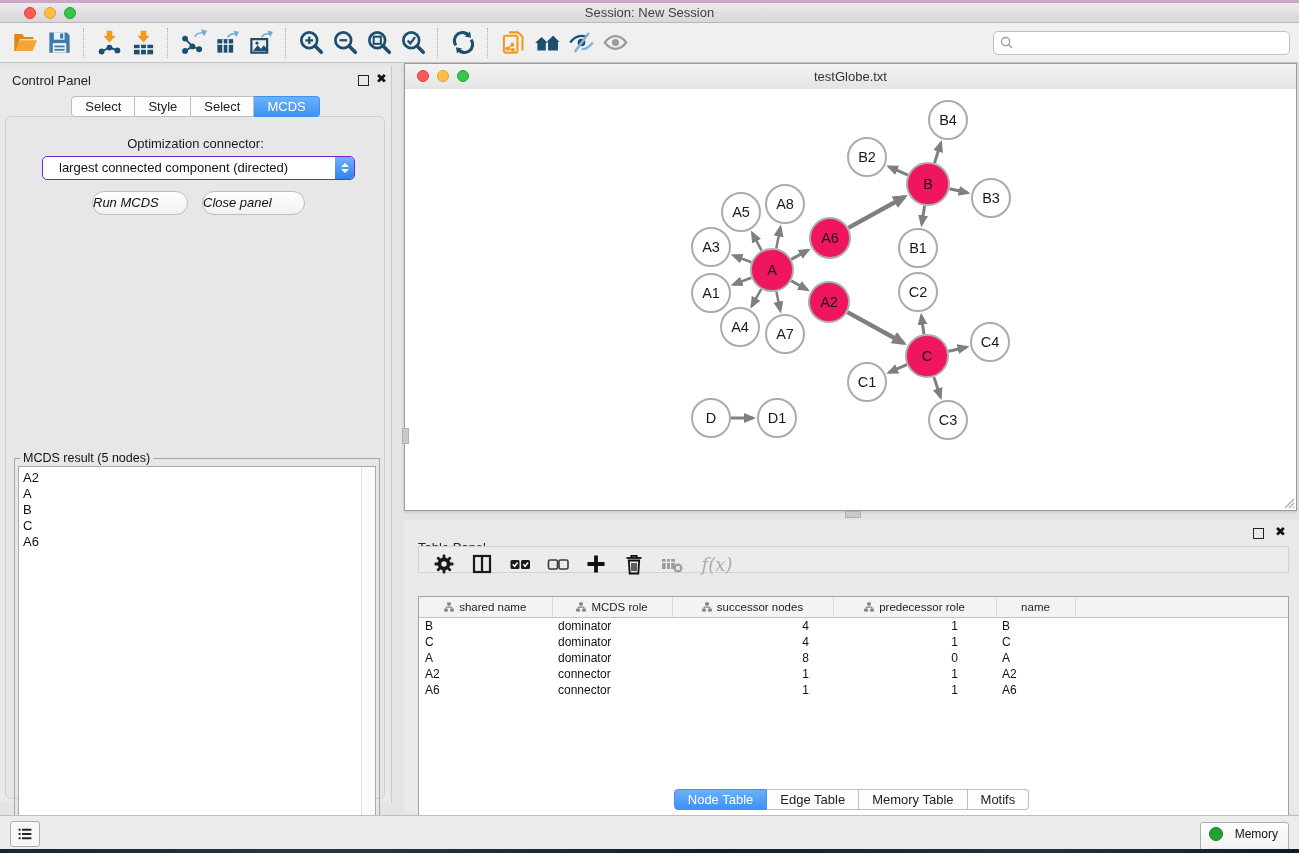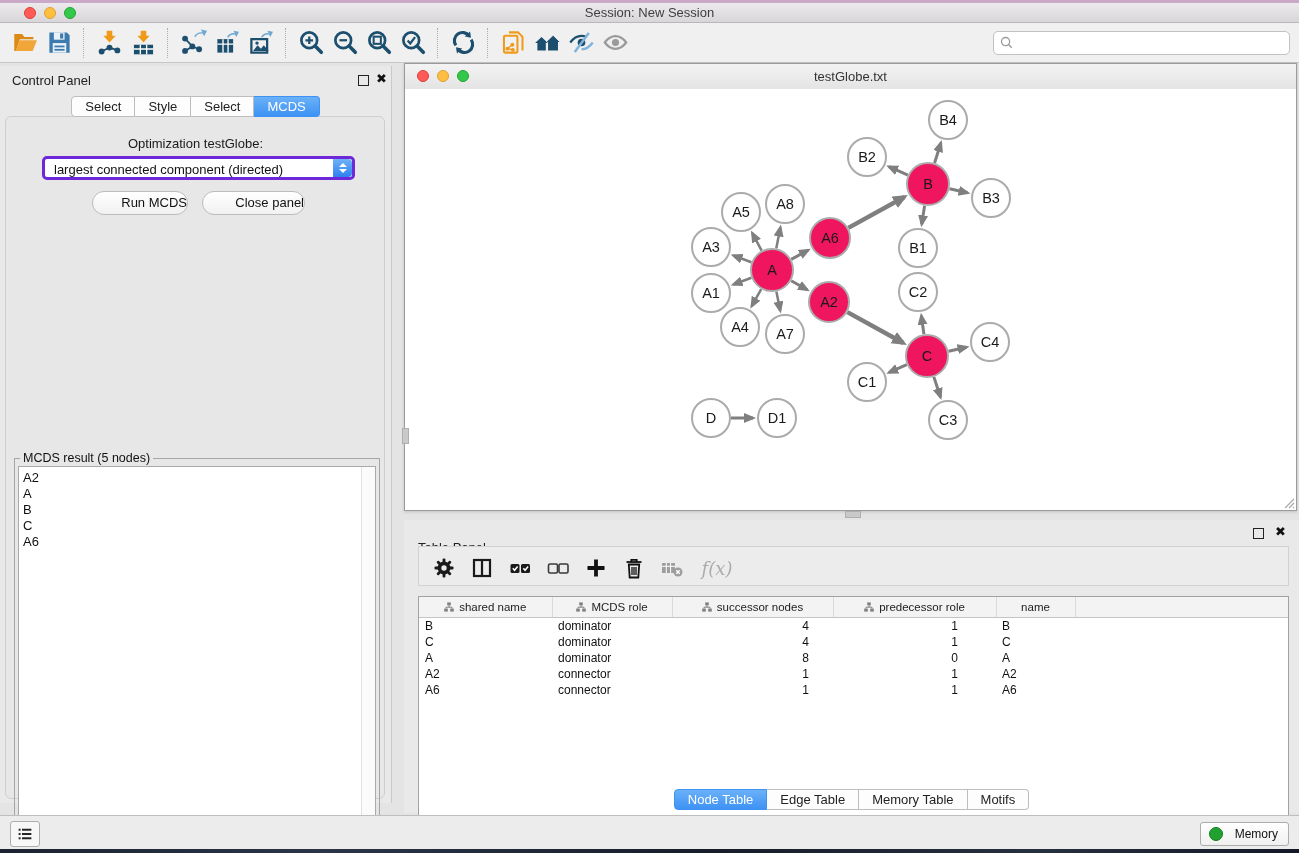--- a/index.html
+++ b/index.html
@@ -42,33 +42,33 @@
     background:#E7E7E7;border:1px solid #CFCFCF;border-radius:6px;}
   .seg{display:inline-flex;}
   .seg .tab{background:#FDFDFD;border:1px solid #BDBDBD;border-left:none;padding:0 13px;
     font-size:13px;color:#222;height:21px;line-height:20px;box-sizing:border-box;cursor:default;}
   .seg .tab:first-child{border-left:1px solid #BDBDBD;border-radius:4px 0 0 4px;}
   .seg .tab:last-child{border-radius:0 4px 4px 0;}
   .seg .tab.active{background:linear-gradient(#6BB1F8,#3D92F4);border-color:#3D92F4;color:#fff;}
   #cp-tabs{position:absolute;left:0;right:0;top:30px;text-align:center;}
   #opt-label{position:absolute;left:0;right:0;top:70px;text-align:center;font-size:13px;color:#1A1A1A;}
   .dropdown{position:absolute;left:42px;top:90px;width:313px;height:24px;background:#fff;
-    border:3px solid #6d28d9;border-radius:5px;display:flex;align-items:stretch;box-sizing:border-box;}
+    border:1px solid #6d28d9;border-radius:5px;display:flex;align-items:stretch;box-sizing:border-box;padding-left:7px;}
   .dropdown .val{flex:1;font-size:13px;line-height:22px;padding-left:9px;color:#111;
     white-space:nowrap;overflow:hidden;}
   .dropdown .stepper{width:19px;border-radius:0 4px 4px 0;
     background:linear-gradient(#6FB2F8,#2E81F0);display:flex;flex-direction:column;
     align-items:center;justify-content:center;gap:2px;}
   .chev-up{width:0;height:0;border-left:4px solid transparent;border-right:4px solid transparent;
     border-bottom:4px solid #fff;}
   .chev-dn{width:0;height:0;border-left:4px solid transparent;border-right:4px solid transparent;
     border-top:4px solid #fff;}
   .btn{position:absolute;background:linear-gradient(#FFFFFF,#F1F1F1);border:1px solid #BCBCBC;
-    border-radius:12px;font-size:13px;color:#111;text-align:right;line-height:22px;height:24px;
-    box-sizing:border-box;cursor:default;}
+    border-radius:12px;font-size:13px;color:#111;text-align:left;line-height:22px;height:24px;
+    box-sizing:border-box;cursor:default;font-style:italic;}
   .groupbox{position:absolute;left:14px;top:392px;width:366px;height:362px;
     border:1px solid #A6A6A6;box-sizing:border-box;}
   .groupbox .legend{position:absolute;top:-8px;left:5px;background:#E7E7E7;font-size:12.5px;
     padding:0 3px;color:#111;}
   .groupbox .listwrap{position:absolute;left:3px;right:3px;top:7px;bottom:3px;background:#fff;
     border:1px solid #A9A9A9;display:flex;}
   .groupbox .list{flex:1;padding:3px 0 0 4px;font-size:13px;line-height:16px;color:#111;}
   .groupbox .scroll{width:13px;background:#FBFBFB;border-left:1px solid #E2E2E2;}
 
   
@@ -77,22 +77,22 @@
   #net-titlebar{position:absolute;left:0;top:0;right:0;height:25px;
     background:linear-gradient(#F3F3F3,#E4E4E4);border-bottom:1px solid #C6C6C6;}
   #net-titlebar .title{position:absolute;left:0;right:0;top:5px;text-align:center;font-size:13px;color:#333;}
   #net-canvas{position:absolute;left:0;top:25px;right:0;bottom:0;background:#fff;}
   #resize-grip{position:absolute;right:1px;bottom:1px;width:14px;height:14px;}
   .nub-v{left:402px;top:428px;width:5px;height:14px;background:#C9C9C9;border:1px solid #AFAFAF;}
   .nub-h{left:845px;top:511px;width:14px;height:5px;background:#C9C9C9;border:1px solid #AFAFAF;}
 
   
   #table-panel{left:404px;top:520px;width:895px;height:293px;background:#E9E9E9;}
-  #tp-toolbar{position:absolute;left:14px;right:10px;top:26px;height:40px;background:#ECECEC;
-    border:1px solid #D2D2D2;display:flex;align-items:flex-end;gap:4px;padding-left:8px;box-sizing:border-box;}
+  #tp-toolbar{position:absolute;left:14px;right:10px;top:26px;height:27px;background:#ECECEC;
+    border:1px solid #D2D2D2;display:flex;align-items:flex-start;gap:4px;padding-left:8px;box-sizing:border-box;}
   .tpicon{width:34px;height:34px;display:flex;align-items:center;justify-content:center;}
   .tpicon svg{width:24px;height:24px;}
   .fx{font-family:"DejaVu Serif","Liberation Serif",serif;font-style:italic;font-size:18px;color:#ABABAB;}
   #tp-tablewrap{position:absolute;left:14px;right:10px;top:76px;height:221px;background:#fff;
     border:1px solid #A2A2A2;overflow:hidden;box-sizing:border-box;}
   #node-table{border-collapse:collapse;width:100%;table-layout:fixed;}
   #node-table th{background:#F3F3F3;border-bottom:1px solid #C4C4C4;border-right:1px solid #DADADA;
     font-weight:normal;font-size:11.5px;height:20px;color:#222;padding:0;}
   #node-table th.filler{border-right:none;}
   #node-table th .hwrap{display:flex;align-items:center;justify-content:center;gap:5px;}
@@ -101,21 +101,21 @@
   #node-table td.num3{text-align:right;padding-right:38px;}
   #tp-tabs{position:absolute;left:0;right:0;top:269px;text-align:center;text-decoration:underline;}
   .hicon{width:10px;height:10px;display:inline-block;}
 
   
   #statusbar{left:0;top:815px;width:1299px;height:34px;background:#ECECEC;border-top:1px solid #BEBEBE;}
   #list-btn{position:absolute;left:10px;top:5px;width:28px;height:24px;background:#F7F7F7;
     border:1px solid #ADADAD;border-radius:3px;display:flex;align-items:center;justify-content:center;}
   #memory-btn{position:absolute;right:10px;top:6px;height:22px;background:linear-gradient(#FFFFFF,#F0F0F0);
     border:1px solid #ADADAD;border-radius:3px;display:flex;align-items:center;gap:12px;
-    padding:0 10px 0 8px;font-size:12px;color:#111;}
+    padding:0 10px 8px 8px;font-size:12px;color:#111;}
   .green-dot{width:12px;height:12px;border-radius:50%;background:#1FA32E;border:1px solid #157B21;}
   #bottom-strip{left:0;top:849px;width:1299px;height:4px;
     background:linear-gradient(90deg,#1B2330,#2B3547 25%,#161D29 55%,#27303F 80%,#121826);}
 </style>
 </head>
 <body>
 
 <div id="app">
 
   <div class="abs" id="top-strip"></div>
@@ -283,21 +283,21 @@
 
     <div id="cp-tabs">
       <span class="seg">
         <span class="tab">Select</span>
         <span class="tab">Style</span>
         <span class="tab">Select</span>
         <span class="tab active">MCDS</span>
       </span>
     </div>
 
-    <div id="opt-label">Optimization testGlobe:</div>
+    <div id="opt-label">Optimization connector:</div>
 
     <div class="dropdown">
       <span class="val">largest connected component (directed)</span>
       <span class="stepper">
         <span class="chev-up"></span>
           <span class="chev-dn"></span>
       </span>
     </div>
 
     <div class="btn" style="left:92px;top:125px;width:96px;">Run MCDS</div>

